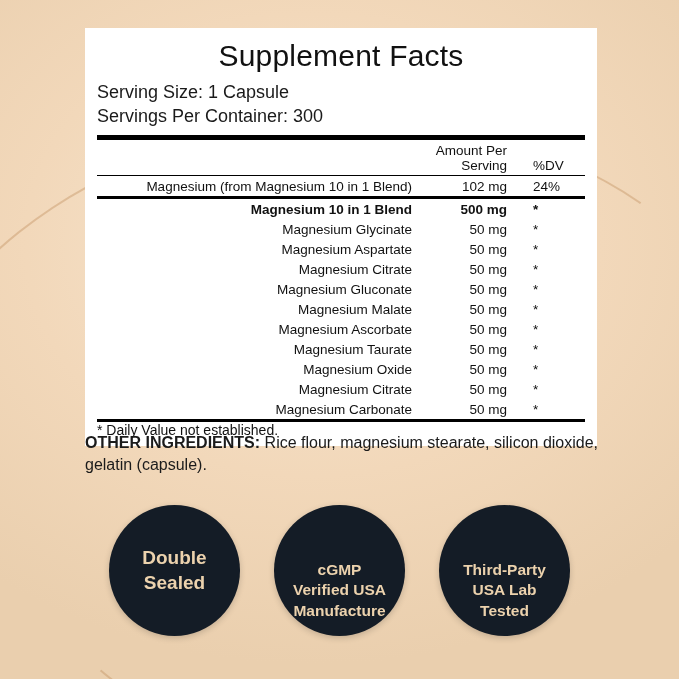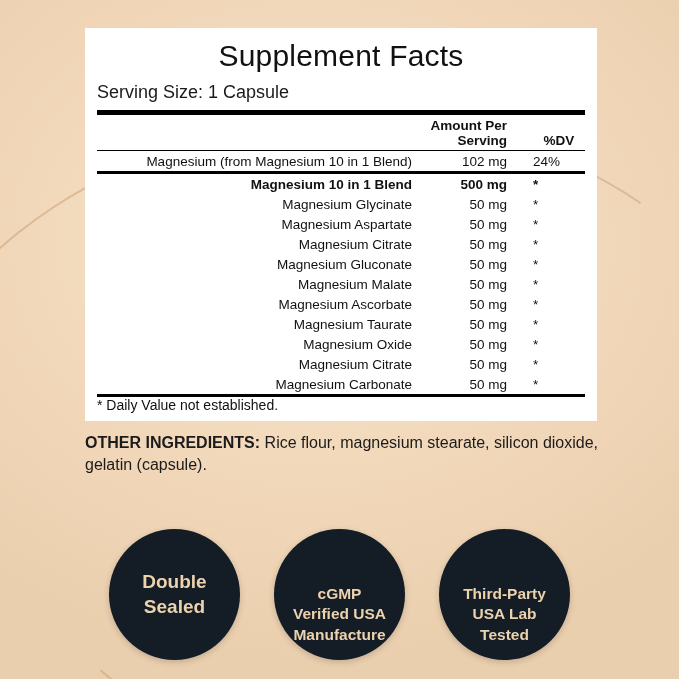--- a/index.html
+++ b/index.html
@@ -91,27 +91,27 @@
     color: #111;
   }
   table.sf td {
     padding: 2.5px 0;
     vertical-align: bottom;
   }
   .col-name { text-align: right; }
   .col-amt { text-align: right; width: 95px; padding-right: 26px !important; }
   .col-dv  { text-align: left; width: 52px; }
   .hdr td {
-    font-weight: 700;
+    font-weight: 400;
     font-size: 13.5px;
     padding-bottom: 3px;
     padding-top: 3px;
   }
   .hdr .col-amt { text-align: right; }
-  .hdr .col-dv { text-align: center; }
+  .hdr .col-dv { text-align: left; }
   .row-main td { font-weight: 400; }
   .row-blend td { font-weight: 700; padding-top: 4px; padding-bottom: 4px;}
   .indent { padding-left: 14px !important; }
   .footnote {
     font-size: 14px;
     color: #111;
     padding: 0 0 2px 0;
   }
 
   
@@ -123,21 +123,21 @@
     font-size: 16px;
     color: #1b1b1b;
     line-height: 1.35;
   }
   .other b { font-weight: 700; }
 
   
   .badges {
     position: absolute;
     left: 0;
-    top: 529px;
+    top: 505px;
     width: 679px;
     display: flex;
     justify-content: center;
     gap: 34px;
   }
   .badge {
     width: 131px;
     height: 131px;
     border-radius: 50%;
     background: #141c26;
@@ -159,20 +159,21 @@
 </head>
 <body>
 
 <div class="page">
   <div class="swoosh"></div>
   <div class="swoosh2"></div>
 
   <div class="panel">
     <div class="sf-title">Supplement Facts</div>
     <div class="serving-line">Serving Size: 1 Capsule</div>
+    <div class="serving-line">Servings Per Container: 300</div>
 
     <div class="rule-thick"></div>
 
     <table class="sf">
       <tbody>
           <tr class="hdr">
         <td class="col-name"></td>
         <td class="col-amt">Amount Per Serving</td>
         <td class="col-dv">%DV</td>
       </tr>

